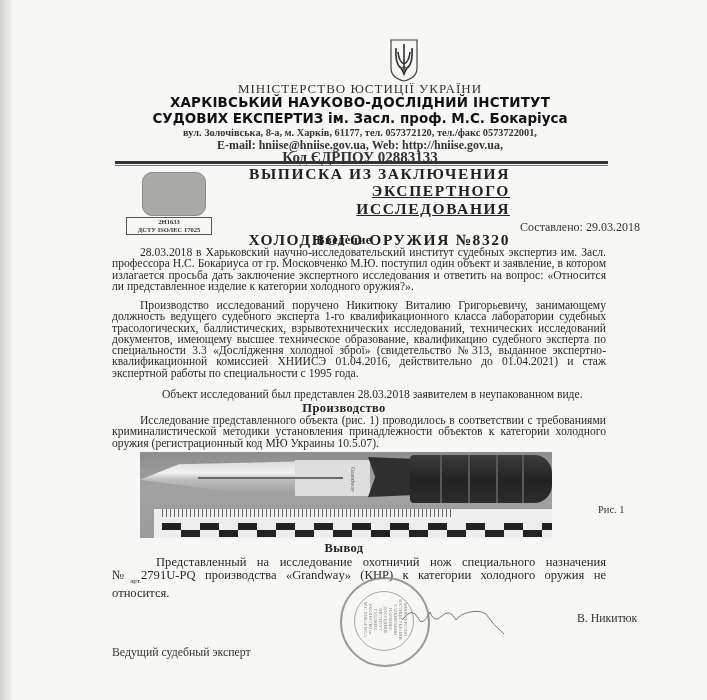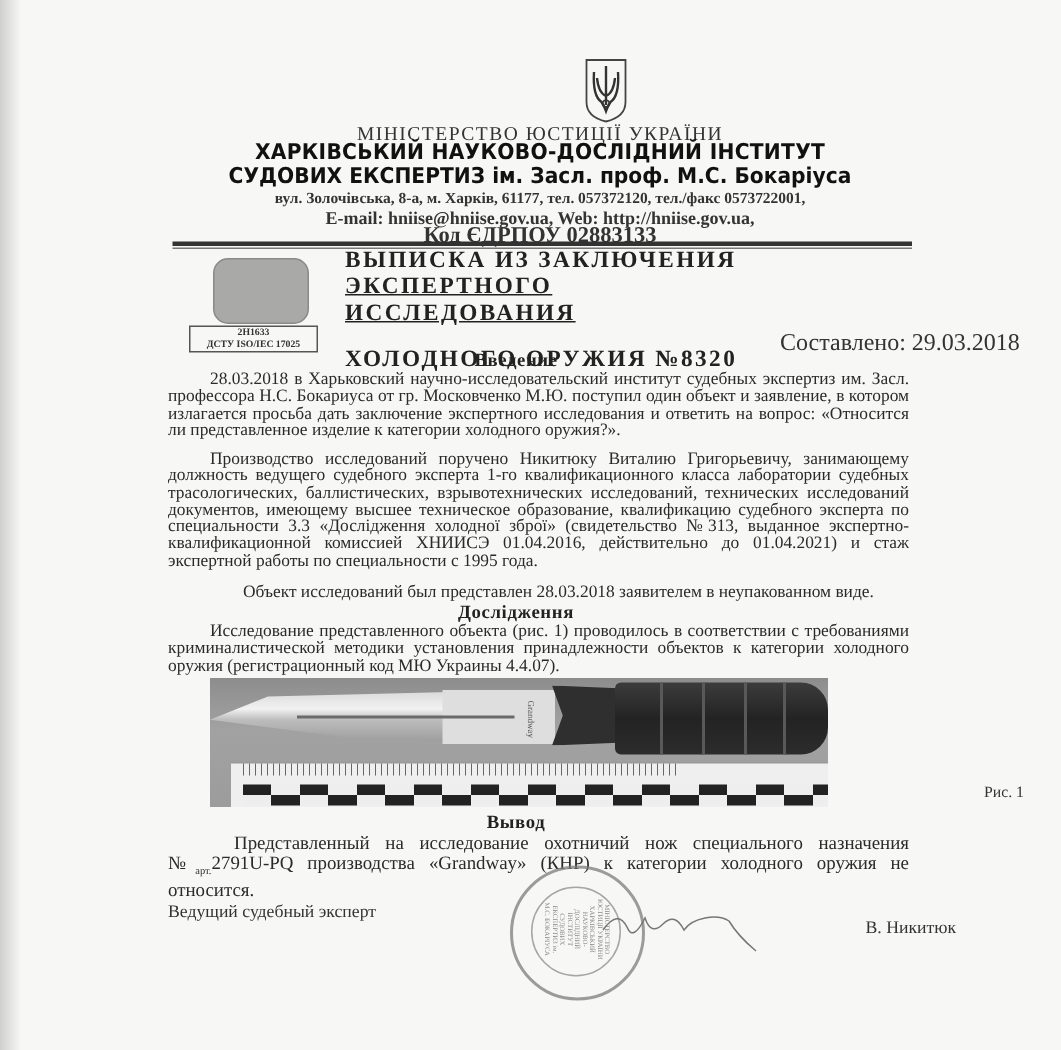--- a/index.html
+++ b/index.html
@@ -28,25 +28,25 @@
 
   .rule-thick { position: absolute; left: 115px; top: 161px; width: 493px; height: 3px; background: #333; }
   .rule-thin { position: absolute; left: 115px; top: 165px; width: 493px; height: 1px; background: #777; }
 
   .cert-badge { position: absolute; left: 142px; top: 172px; width: 62px; height: 42px;
     background: #a9a9a7; border: 1px solid #8a8a88; border-radius: 10px; }
   .cert-box { position: absolute; left: 126px; top: 217px; width: 84px; height: 16px;
     border: 1px solid #555; font-size: 6.5px; text-align: center; line-height: 7.5px;
     font-weight: bold; color: #333; }
 
-  .title { position: absolute; left: 230px; width: 280px; text-align: left;
+  .title { position: absolute; left: 230px; width: 280px; text-align: right;
     font-weight: bold; font-size: 15.5px; letter-spacing: 1.6px; color: #222; }
   .t1 { top: 165px; } .t2 { top: 182px; text-decoration: underline; } .t3 { top: 199px; margin-top: 32px; }
 
-  .compiled { position: absolute; left: 520px; top: 220px; font-size: 16px; color: #333; text-align: center; }
+  .compiled { position: absolute; left: 520px; top: 220px; font-size: 12px; color: #333; text-align: center; }
 
   .section-h { position: absolute; left: 94px; width: 500px; text-align: center;
     font-weight: bold; font-size: 12.5px; color: #222; letter-spacing: 0.4px; }
 
   .para { position: absolute; left: 112px; width: 494px; font-size: 11.6px;
     line-height: 11.3px; text-align: justify; color: #2a2a2a; text-indent: 28px; }
 
   .photo { position: absolute; left: 140px; top: 452px; width: 412px; height: 86px;
     background: linear-gradient(#8d8d8d, #a2a2a2 40%, #9c9c9c); overflow: hidden; }
   .blade { position: absolute; left: 0; top: 8px; width: 215px; height: 36px;
@@ -62,31 +62,31 @@
   .ring { position: absolute; top: 3px; width: 2px; height: 48px; background: #595959; }
   .ruler { position: absolute; left: 14px; top: 56px; width: 398px; height: 32px; background: #efefef;
     border-top: 1px solid #999; }
   .ruler-ticks { position: absolute; left: 8px; top: 0; width: 290px; height: 8px;
     background: repeating-linear-gradient(to right, #666 0 1px, transparent 1px 4px); }
   .checker { position: absolute; left: 8px; height: 7px; width: 390px;
     background: repeating-linear-gradient(to right, #222 0 19px, #eee 19px 38px); }
   .checker.c1 { top: 14px; }
   .checker.c2 { top: 21px; background: repeating-linear-gradient(to right, #eee 0 19px, #222 19px 38px); }
 
-  .fig-label { position: absolute; left: 656px; top: 504px; font-size: 10.5px; color: #333; margin-top: 19px; }
+  .fig-label { position: absolute; left: 598px; top: 504px; font-size: 10.5px; color: #333; }
 
   .stamp { position: absolute; left: 340px; top: 577px; width: 86px; height: 86px;
     border: 2px solid #7d7d7d; border-radius: 50%; opacity: 0.75; }
   .stamp-inner { position: absolute; left: 12px; top: 12px; width: 58px; height: 58px;
     border: 1px solid #8a8a8a; border-radius: 50%; }
   .stamp-text { position: absolute; left: 22px; top: 18px; width: 42px; font-size: 4.5px; line-height: 5px;
     color: #666; text-align: center; transform: rotate(90deg); }
   .signature { position: absolute; left: 400px; top: 598px; width: 110px; height: 40px; }
 
-  .sign-role { position: absolute; left: 112px; top: 600px; font-size: 11.8px; color: #333; }
+  .sign-role { position: absolute; left: 112px; top: 645px; font-size: 11.8px; color: #333; }
   .sign-name { position: absolute; left: 577px; top: 611px; font-size: 11.8px; color: #333; }
 </style>
 </head>
 <body>
 
 <div class="page">
   <div class="left-shadow"></div>
 
   <svg class="emblem" viewBox="0 0 30 44">
     <path d="M2 2 H28 V30 Q28 40 15 43 Q2 40 2 30 Z" fill="none" stroke="#444" stroke-width="1.2"></path>
@@ -114,22 +114,22 @@
   <div class="title t2">ЭКСПЕРТНОГО ИССЛЕДОВАНИЯ</div>
   <div class="title t3">ХОЛОДНОГО ОРУЖИЯ №8320</div>
 
   <div class="compiled">Составлено: 29.03.2018</div>
 
   <div class="section-h" style="top:233px;">Введение</div>
   <div class="para" style="top:247px;">28.03.2018 в Харьковский научно-исследовательский институт судебных экспертиз им. Засл. профессора Н.С. Бокариуса от гр. Московченко М.Ю. поступил один объект и заявление, в котором излагается просьба дать заключение экспертного исследования и ответить на вопрос: «Относится ли представленное изделие к категории холодного оружия?».</div>
   <div class="para" style="top:300px;">Производство исследований поручено Никитюку Виталию Григорьевичу, занимающему должность ведущего судебного эксперта 1-го квалификационного класса лаборатории судебных трасологических, баллистических, взрывотехнических исследований, технических исследований документов, имеющему высшее техническое образование, квалификацию судебного эксперта по специальности 3.3 «Дослідження холодної зброї» (свидетельство №313, выданное экспертно-квалификационной комиссией ХНИИСЭ 01.04.2016, действительно до 01.04.2021) и стаж экспертной работы по специальности с 1995 года.</div>
   <div class="para" style="top:389px; text-indent:50px;">Объект исследований был представлен 28.03.2018 заявителем в неупакованном виде.</div>
 
-  <div class="section-h" style="top:401px;">Дослідження</div>
-  <div class="para" style="top:415px;">Исследование представленного объекта (рис. 1) проводилось в соответствии с требованиями криминалистической методики установления принадлежности объектов к категории холодного оружия (регистрационный код МЮ Украины 4.4.07).</div>
+  <div class="section-h" style="top:401px;">Производство</div>
+  <div class="para" style="top:415px;">Исследование представленного объекта (рис. 1) проводилось в соответствии с требованиями криминалистической методики установления принадлежности объектов к категории холодного оружия (регистрационный код МЮ Украины 10.5.07).</div>
 
   <div class="photo">
     <div class="blade"></div>
     <div class="ricasso"></div>
     <div class="fuller"></div>
     <div class="brand">Grandway</div>
     <div class="guard"></div>
     <div class="handle"></div>
     <div class="ring" style="left:300px;"></div>
     <div class="ring" style="left:328px;"></div>

